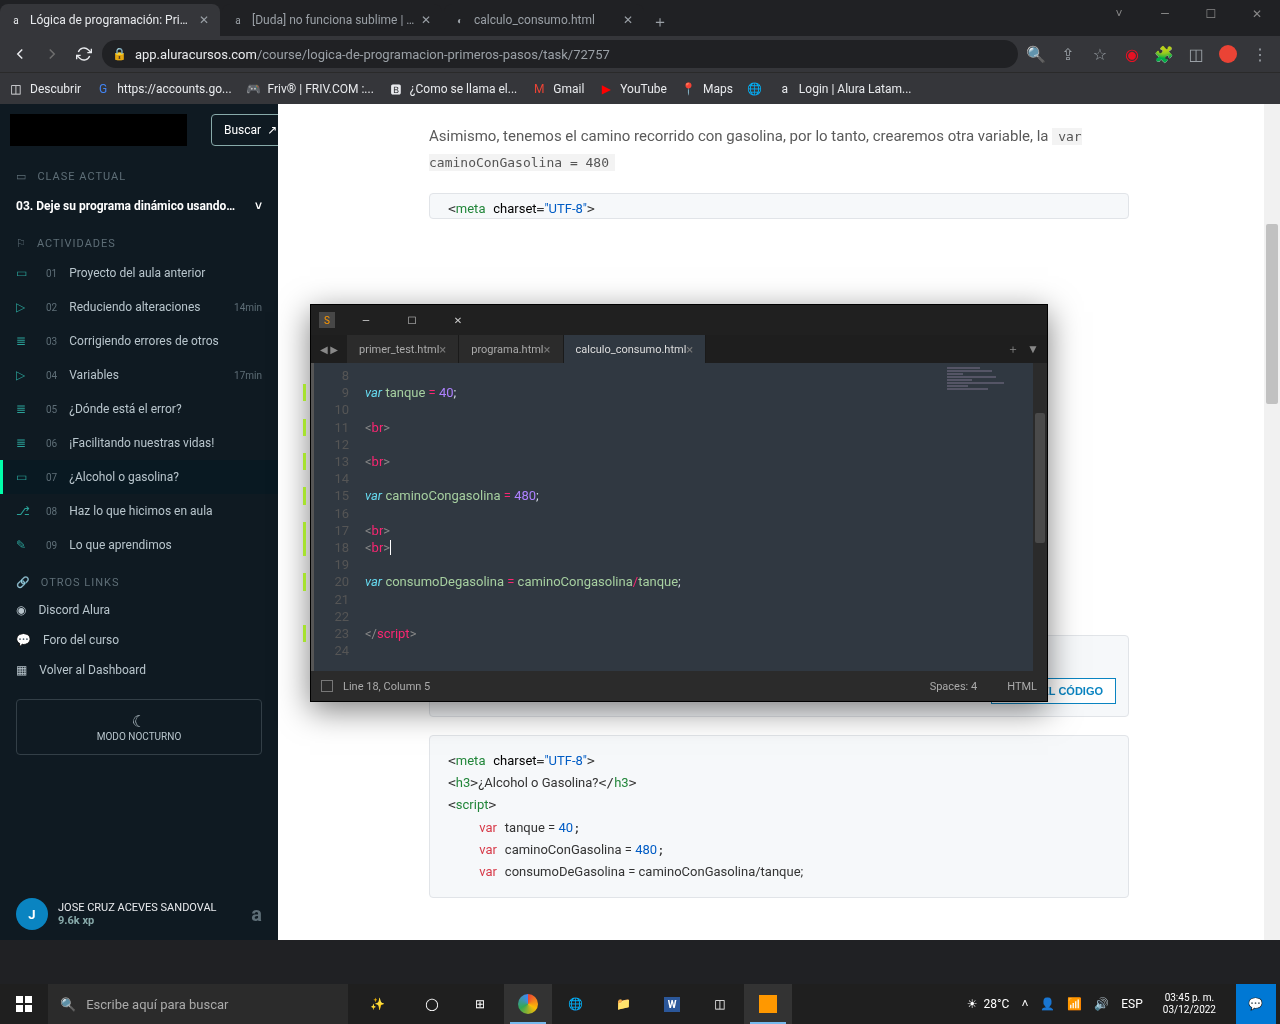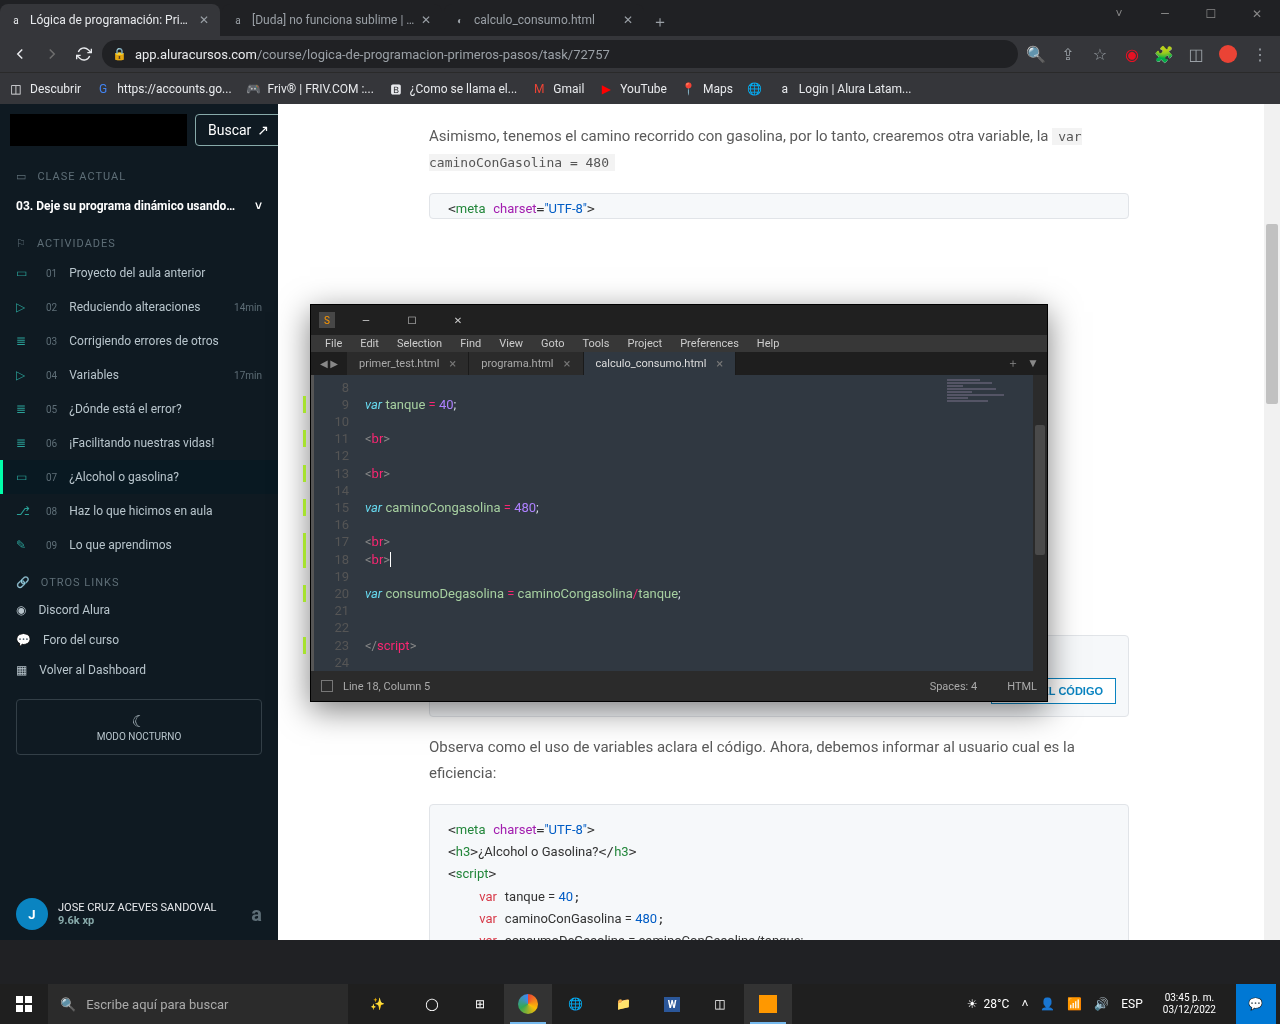--- a/index.html
+++ b/index.html
@@ -28,21 +28,21 @@
 .bm { display:flex; align-items:center; gap:6px; white-space:nowrap; }
 .bm .bi { width:16px; height:16px; display:flex; align-items:center; justify-content:center; font-size:12px; }
 
 
 .page { position: relative; height: 836px; background:#fff; display:flex; }
 
 
 .sidebar { width: 278px; background:#0f1a22; color:#ccd; display:flex; flex-direction:column; font-size:13px; }
 .search-row { padding:10px; display:flex; gap:8px; }
 .search-input { flex:1; height:32px; background:#000; border:none; }
-.search-btn { height:32px; padding:0 12px; border:1px solid #8aa; color:#fff; background:#0f1a22; font-size:14px; display:flex; align-items:center; gap:6px; border-radius:4px; }
+.search-btn { height:32px; padding:0 12px; border:1px solid #8aa; color:#fff; background:#0f1a22; font-size:12px; display:flex; align-items:center; gap:6px; border-radius:4px;margin-left:16px; }
 .side-sect { padding: 14px 16px 6px; color:#5e6e77; font-size:11px; letter-spacing:1px; display:flex; align-items:center; gap:10px; }
 .side-curr { padding: 10px 16px; font-size:12px; font-weight:bold; color:#fff; display:flex; justify-content:space-between; align-items:center; }
 .act { display:flex; align-items:center; padding: 10px 16px; gap:12px; color:#b8c5cc; font-size:12px; }
 .act.sel { background:#091922; border-left:3px solid #0fa; padding-left:13px; }
 .act .num { color:#5e6e77; font-size:10px; }
 .act .dur { margin-left:auto; color:#5e6e77; font-size:10px; }
 .act .aicon { width:18px; color:#2aa198; }
 .other { display:flex; align-items:center; gap:12px; padding:8px 16px; color:#b8c5cc; font-size:12px; }
 .nocturne { margin:14px 16px; border:1px solid #333f47; border-radius:4px; padding:12px; text-align:center; font-size:10px; color:#b8c5cc; }
 .userrow { display:flex; align-items:center; gap:10px; padding:10px 16px; margin-top:auto; }
@@ -50,40 +50,40 @@
 .user-name { font-size:11px; color:#e8eaed; }
 .user-xp { font-size:11px; color:#8aa; font-weight:bold; }
 .brand-a { margin-left:auto; color:#5e6e77; font-size:20px; font-weight:bold; }
 
 
 .article { flex:1; background:#fff; overflow:hidden; padding: 20px 0 0 0; position:relative; }
 .art-inner { width: 700px; margin: 0 auto; font-family: Georgia, serif; color:#5a5a5a; font-size:15px; line-height:1.7; }
 .inline-code { font-family: Consolas, monospace; background:#f3f3f3; padding:1px 6px; font-size:13px; color:#555; }
 .codebox { background:#f6f8fa; border:1px solid #e1e4e8; border-radius:4px; padding:14px 18px; margin:18px 0; font-family: Consolas, monospace; font-size:13px; line-height:1.7; position:relative; white-space:pre; color:#333; overflow:hidden; }
 .codebox .kw-m { color:#22863a; }
-.codebox .kw-a { color:#a21caf; }
+.codebox .kw-a { color:#000000; }
 .codebox .kw-s { color:#005cc5; }
 .codebox .kw-v { color:#d73a49; }
 .codebox .kw-t { color:#22863a; }
 .codebox .kw-n { color:#005cc5; }
 .copy-btn { position:absolute; right:12px; bottom:12px; border:1px solid #0a84c1; color:#0a84c1; background:#fff; padding:6px 12px; font-size:11px; font-weight:bold; font-family:sans-serif; }
 .scrollbar { position:absolute; right:0; top:0; width:16px; height:100%; background:#f1f1f1; }
 .scroll-thumb { position:absolute; right:2px; top:120px; width:12px; height:180px; background:#c1c1c1; border-radius:2px; }
 
 
 .sublime { position:absolute; left:310px; top:200px; width:738px; height:398px; background:#2b2b2b; box-shadow:0 8px 30px rgba(0,0,0,0.5); border:1px solid #000; display:flex; flex-direction:column; }
 .subl-title { height:30px; background:#202020; display:flex; align-items:center; padding-left:8px; color:#ccc; font-size:11px; }
 .subl-title .st-icon { width:16px; height:16px; background:#474747; margin-right:8px; display:flex; align-items:center; justify-content:center; color:#ff9800; font-size:10px; }
 .subl-title .st-txt { flex:1; overflow:hidden; white-space:nowrap; text-overflow:ellipsis; }
 .subl-wb { width:46px; height:30px; display:flex; align-items:center; justify-content:center; color:#ccc; font-size:10px; }
 .subl-menu { height:22px; background:#373737; display:flex; align-items:center; padding:0 6px; gap:2px; font-size:11px; color:#ccc; }
 .subl-menu span { padding:2px 8px; }
 .subl-tabs { height:28px; background:#1e1e1e; display:flex; align-items:stretch; }
 .subl-nav { width:36px; display:flex; align-items:center; justify-content:center; color:#888; gap:2px; font-size:10px; }
-.subl-tab { display:flex; align-items:center; padding:0 12px; color:#aaa; font-size:11px; gap:10px; background:#2b2b2b; border-right:1px solid #1a1a1a; }
+.subl-tab { display:flex; align-items:center; padding:0 12px; color:#aaa; font-size:11px; background:#2b2b2b; border-right:1px solid #1a1a1a; }
 .subl-tab.act2 { background:#303841; color:#ddd; }
 .subl-tab .tx { font-size:13px; color:#777; }
 .subl-tabr { margin-left:auto; display:flex; align-items:center; padding:0 8px; gap:8px; color:#888; font-size:12px; }
 .subl-body { flex:1; display:flex; background:#303841; position:relative; font-family:Consolas,monospace; font-size:13px; }
 .gutter { width:46px; background:#303841; text-align:right; padding:4px 8px 0 0; color:#555; line-height:17.2px; border-left:3px solid #555; }
 .gutter .mod { border-left:3px solid #a6e22e; margin-left:-11px; padding-left:8px; }
 .code { flex:1; padding:4px 0 0 8px; color:#d8dee9; line-height:17.2px; white-space:pre; }
 .code .tag { color:#f92672; }
 .code .br { color:#888; }
 .code .var { color:#66d9ef; font-style:italic; }
@@ -323,49 +323,36 @@
     <div class="art-inner">
       <p><span>Asimismo, tenemos el camino recorrido con gasolina, por lo tanto, crearemos otra variable, la </span><span class="inline-code">var caminoConGasolina = 480</span></p>
       <div class="codebox" style="height:26px;padding-top:4px;overflow:hidden">&lt;<span class="kw-m">meta</span> <span class="kw-a">charset</span>=<span class="kw-s">"UTF-8"</span>&gt;</div>
 
       <div style="height:380px"></div>
 
       <div class="codebox" style="padding-top:0">    <span class="kw-v">var</span> <span>caminoConGasolina = </span><span class="kw-n">480</span>;
     <span class="kw-v">var</span> <span>consumoDeGasolina = caminoConGasolina/tanque;</span>
 &lt;/<span class="kw-t">script</span>&gt;<button class="copy-btn">COPIA EL CÓDIGO</button></div>
 
-      <p>Observa como el uso de variables aclara el código. Ahora, debemos informar al usuario cual es la eficiencia:</p>
 
       <div class="codebox">&lt;<span class="kw-m">meta</span> <span class="kw-a">charset</span>=<span class="kw-s">"UTF-8"</span>&gt;
 &lt;<span class="kw-t">h3</span>&gt;<span>¿Alcohol o Gasolina?</span>&lt;/<span class="kw-t">h3</span>&gt;
 &lt;<span class="kw-t">script</span>&gt;
     <span class="kw-v">var</span> <span>tanque = </span><span class="kw-n">40</span>;
     <span class="kw-v">var</span> <span>caminoConGasolina = </span><span class="kw-n">480</span>;
     <span class="kw-v">var</span> <span>consumoDeGasolina = caminoConGasolina/tanque;</span></div>
     </div>
   </div>
 
   <div class="sublime">
     <div class="subl-title">
       <div class="st-icon">S</div>
       <div class="subl-wb">—</div>
       <div class="subl-wb">☐</div>
       <div class="subl-wb cl">✕</div>
-    </div>
-    <div class="subl-menu">
-      <span>File</span>
-      <span>Edit</span>
-      <span>Selection</span>
-      <span>Find</span>
-      <span>View</span>
-      <span>Goto</span>
-      <span>Tools</span>
-      <span>Project</span>
-      <span>Preferences</span>
-      <span>Help</span>
     </div>
     <div class="subl-tabs">
       <div class="subl-nav">◀ ▶</div>
       <div class="subl-tab">
           <span>primer_test.html</span>
           <span class="tx">×</span>
         </div>
       <div class="subl-tab">
           <span>programa.html</span>
           <span class="tx">×</span>

